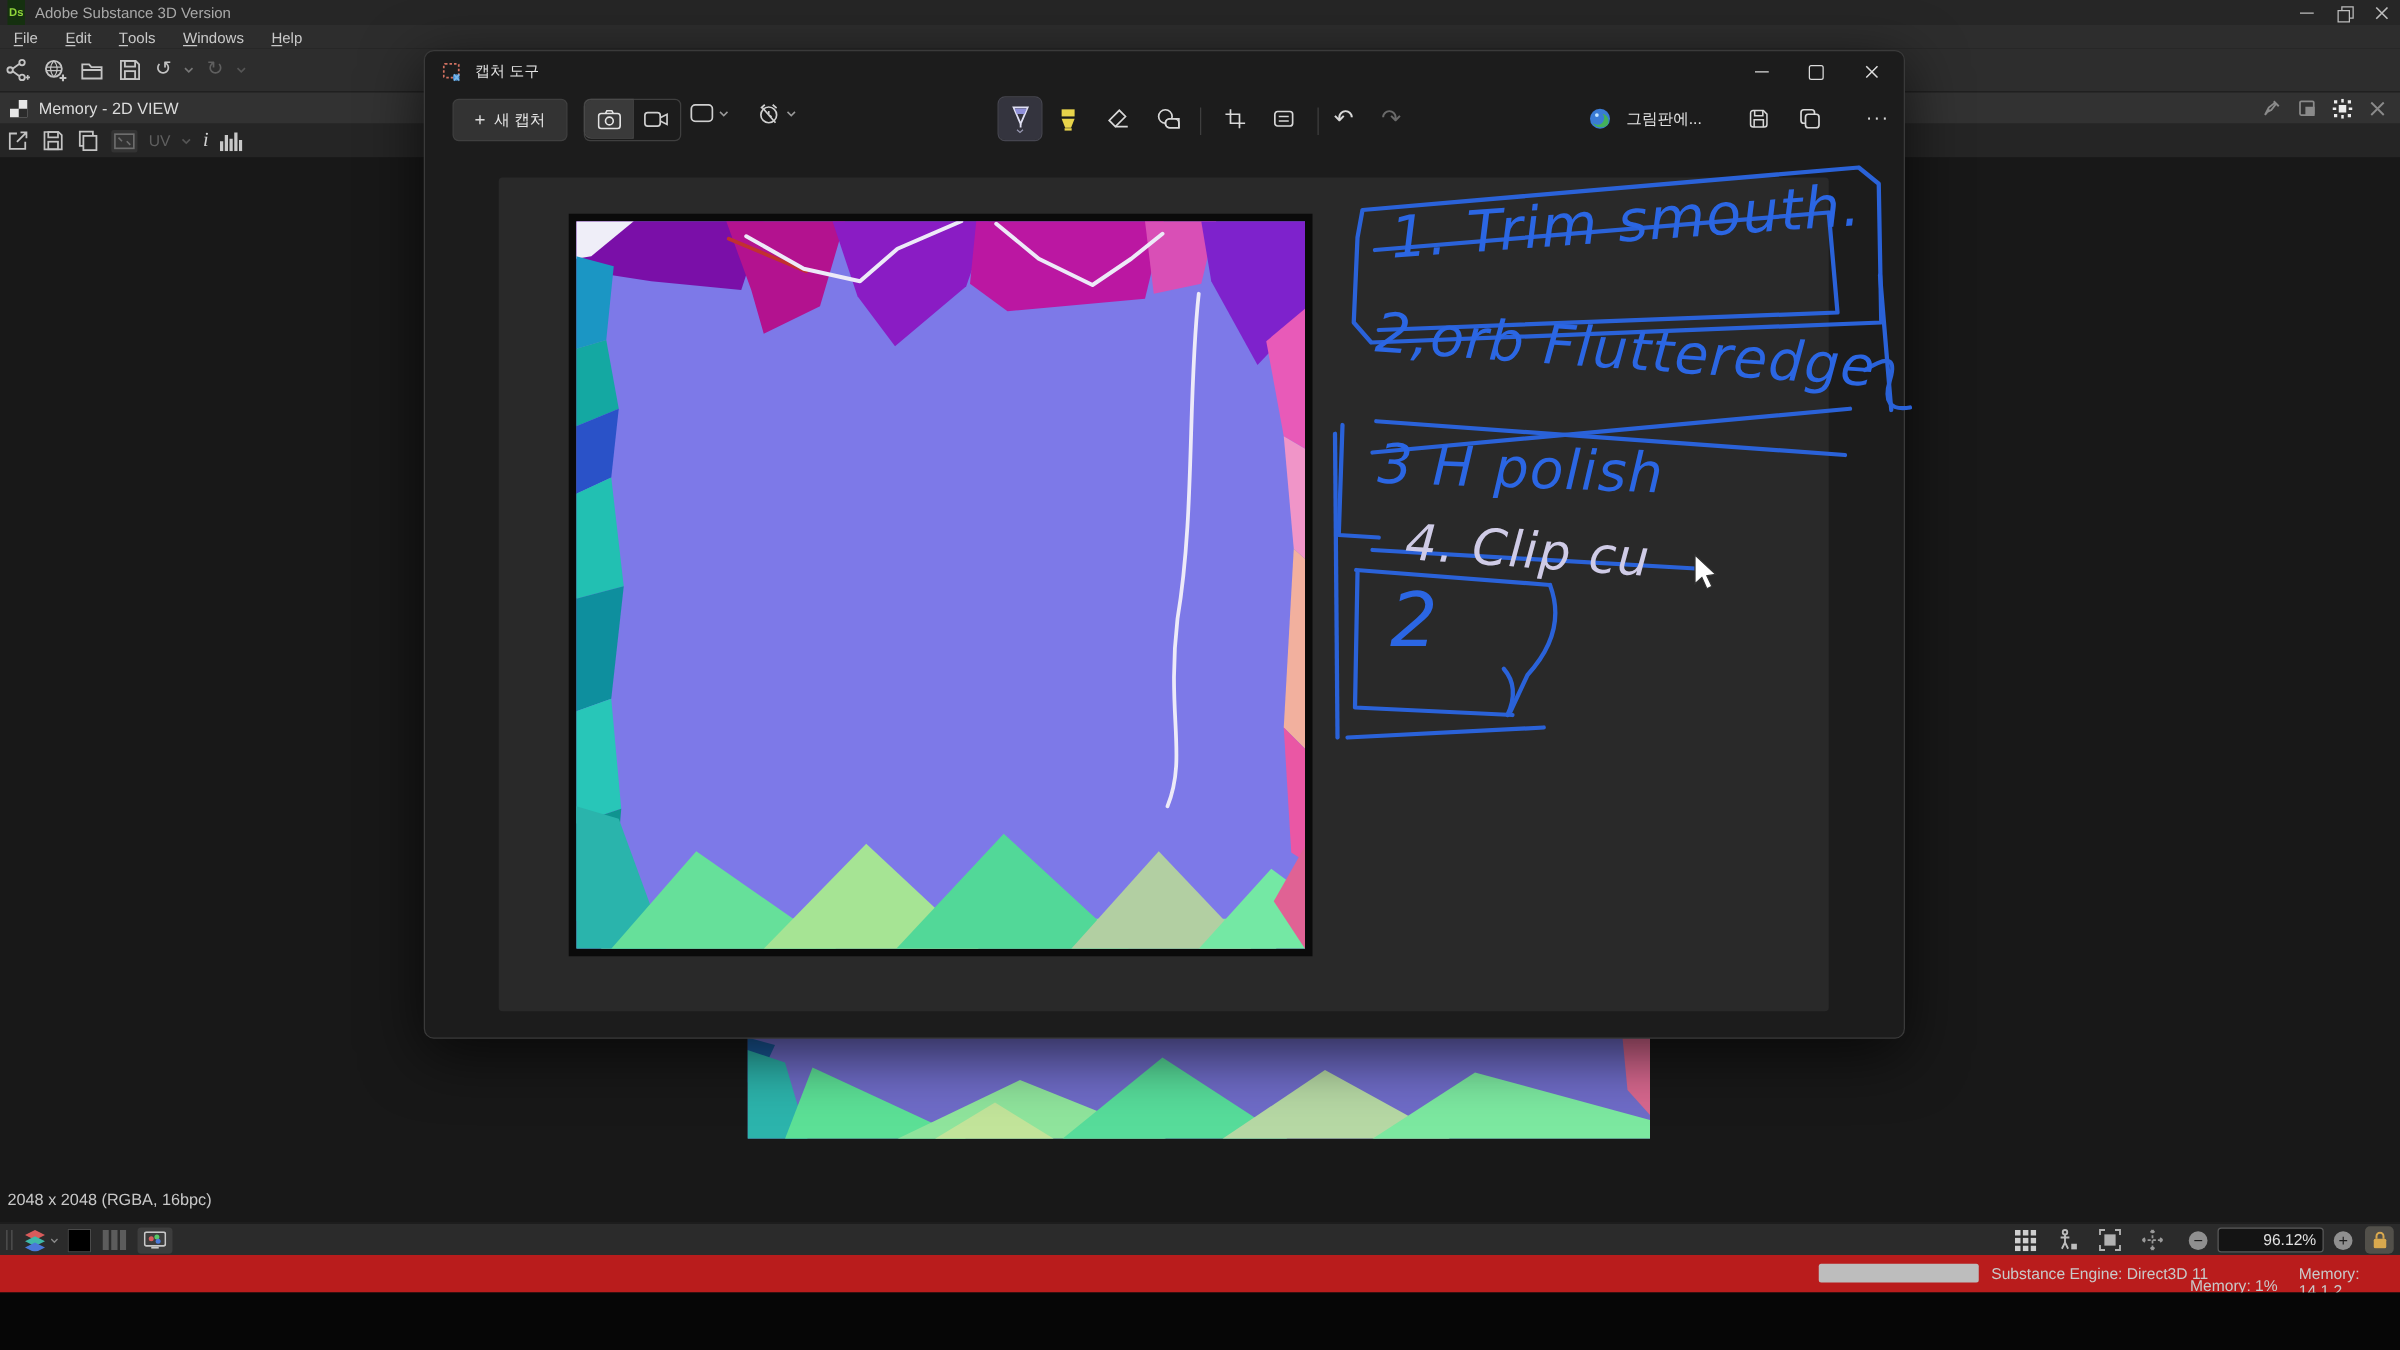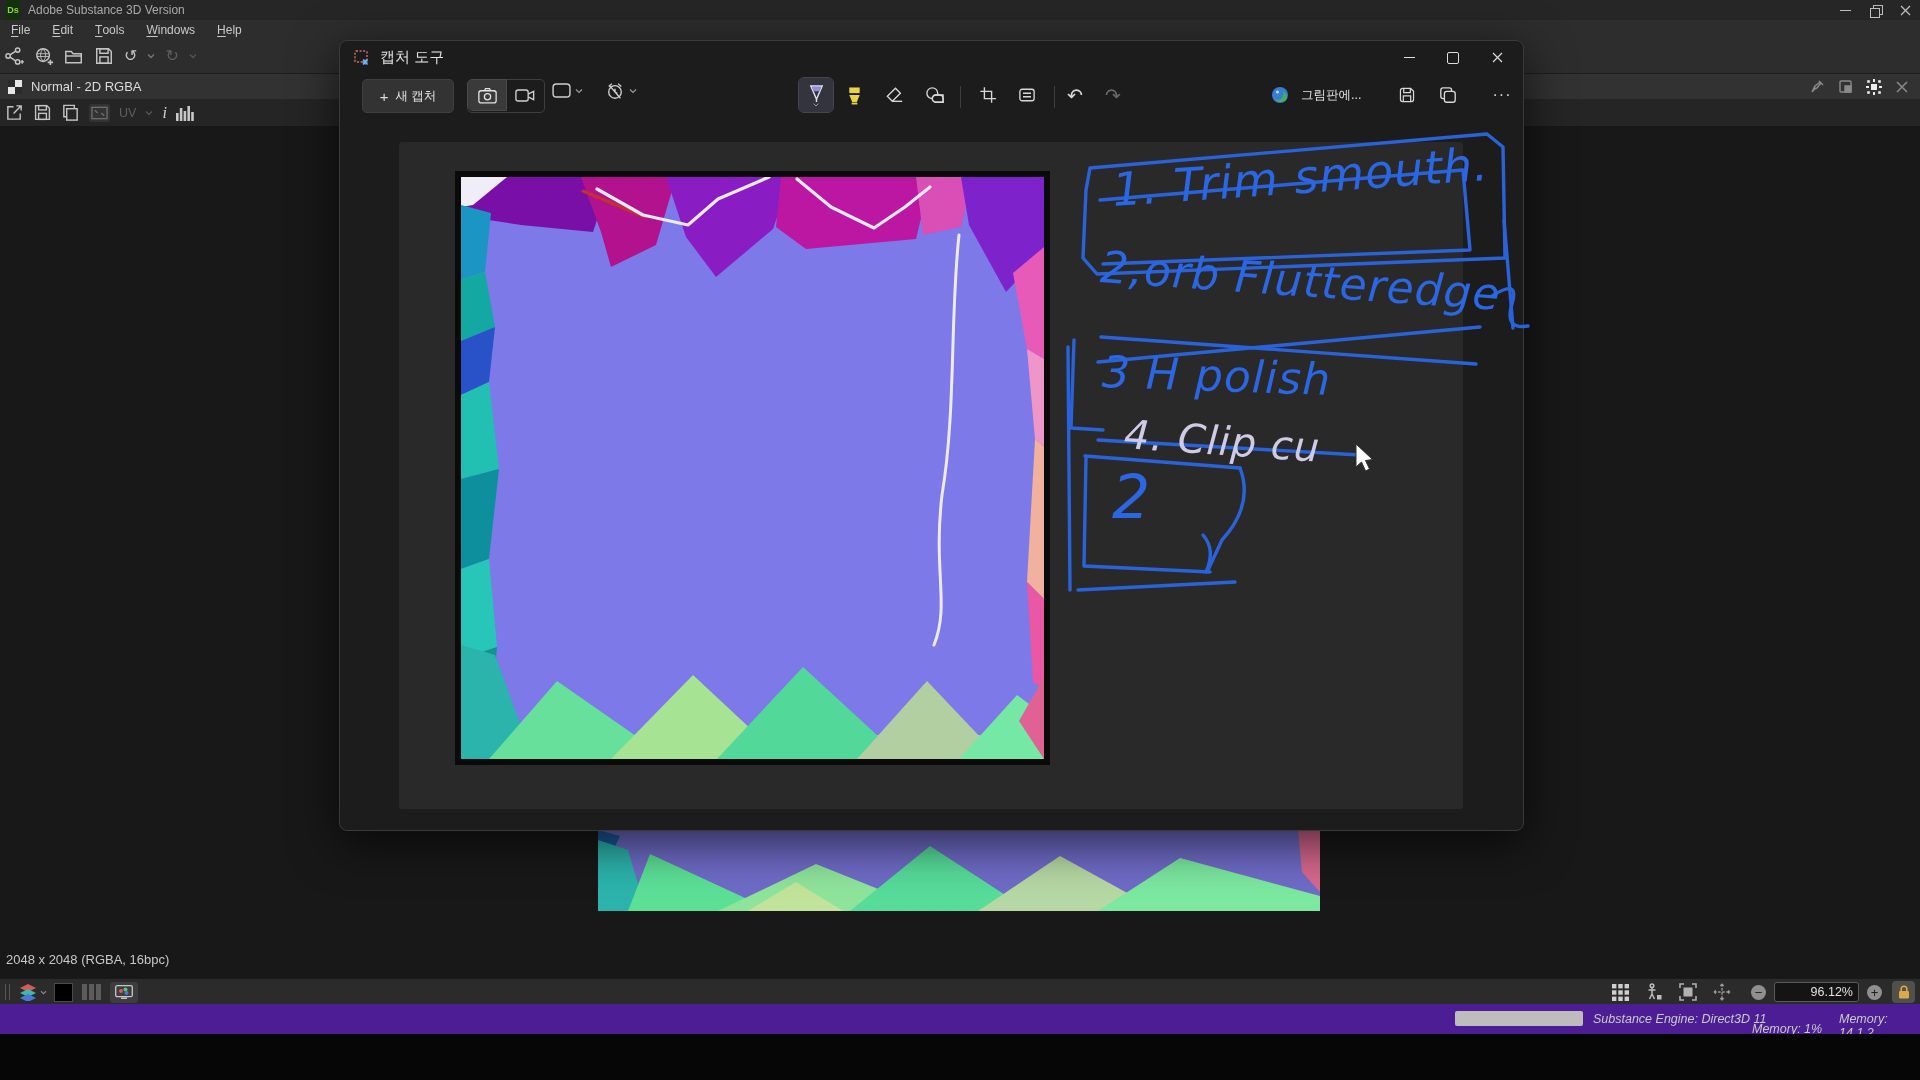--- a/index.html
+++ b/index.html
@@ -14,29 +14,29 @@
            font-size:9px;display:flex;align-items:center;justify-content:center;border-radius:2px;}
   .winbtn{width:30px;height:18px;display:flex;align-items:center;justify-content:center;color:#bdbdbd;}
   .sd-menubar{left:0;top:20px;width:1920px;height:19px;background:#2d2d2d;color:#c9c9c9;font-size:12px;}
   .menu-item{padding:0 11px;height:19px;display:flex;align-items:center;}
   .menu-item u{text-underline-offset:2px;}
   .sd-toolbar1{left:0;top:39px;width:1920px;height:34px;background:#2d2d2d;border-bottom:1px solid #1d1d1d;}
   .sd-panelheader{left:0;top:74px;width:1920px;height:25px;background:#323232;color:#dcdcdc;font-size:13px;}
   .sd-toolbar2{left:0;top:99px;width:1920px;height:27px;background:#252525;border-bottom:1px solid #161616;}
   .sd-canvas{left:0;top:126px;width:1920px;height:852px;background:#181818;}
   .sd-bottombar{left:0;top:978px;width:1920px;height:26px;background:#2b2b2b;border-top:1px solid #1a1a1a;}
-  .sd-statusbar{left:0;top:1004px;width:1920px;height:30px;background:#4c1d95;color:#c9c9c9;font-size:12.5px;font-style:italic;}
+  .sd-statusbar{left:0;top:1004px;width:1920px;height:30px;background:#b91c1c;color:#c9c9c9;font-size:12.5px;}
   .black-strip{left:0;top:1034px;width:1920px;height:46px;background:#060606;}
   .ticon{display:flex;align-items:center;justify-content:center;color:#c4c4c4;}
   .dim{color:#5f5f5f !important;}
   .glyph16{font-size:16px;line-height:1;}
   
   .snip{left:339px;top:40px;width:1183px;height:789px;background:#1c1c1c;border:1px solid #3a3a3a;
         border-radius:8px;box-shadow:0 12px 48px rgba(0,0,0,.65);}
-  .snip-titlebar{left:0;top:0;width:100%;height:33px;color:#e2e2e2;font-size:15px;}
+  .snip-titlebar{left:0;top:0;width:100%;height:33px;color:#e2e2e2;font-size:12px;}
   .snip-ctl{width:44px;height:32px;display:flex;align-items:center;justify-content:center;color:#dcdcdc;}
   .snip-toolbar{left:0;top:33px;width:100%;height:44px;}
   .snip-btn{background:#333333;border:1px solid #3f3f3f;border-radius:5px;color:#e6e6e6;font-size:12.5px;
             display:flex;align-items:center;justify-content:center;gap:7px;}
   .tool{width:32px;height:32px;display:flex;align-items:center;justify-content:center;border-radius:5px;}
   .tool.selected{background:#34343e;outline:1px solid #45454f;}
   .vsep{width:1px;height:22px;background:#3e3e3e;}
   .snip-panel{left:59px;top:101px;width:1064px;height:667px;background:#292929;border-radius:3px;}
   .captured{left:115px;top:130px;width:595px;height:594px;background:#0a0a0a;}
   
@@ -122,21 +122,21 @@
   </div>
 
   <div class="abs row sd-panelheader">
     <span style="margin:0 9px 0 8px">
       <svg width="14" height="14" viewBox="0 0 14 14">
           <rect width="14" height="14" fill="#e6e6e6"></rect>
           <rect width="7" height="7" fill="#2b2b2b"></rect>
           <rect x="7" y="7" width="7" height="7" fill="#2b2b2b"></rect>
         </svg>
       </span>
-    <span>Normal - 2D RGBA</span>
+    <span>Memory - 2D VIEW</span>
     <div style="flex:1"></div>
     <span class="ticon" style="margin-right:14px">
       <svg width="15" height="15" viewBox="0 0 15 15" fill="none" stroke="#8a8a8a" stroke-width="1.5">
           <path d="M9,2 13,6 M10.5,4.5 7,9 3,11 5,7 9.5,3.5 M5.5,8.5 2,13"></path>
         </svg>
       </span>
     <span class="ticon" style="margin-right:14px">
       <svg width="13" height="13" viewBox="0 0 13 13" fill="none" stroke="#8a8a8a" stroke-width="1.4">
           <rect x="1" y="1" width="11" height="11" rx="1"></rect>
           <path d="M6,6 h6 v6 h-6 z" fill="#8a8a8a"></path>

